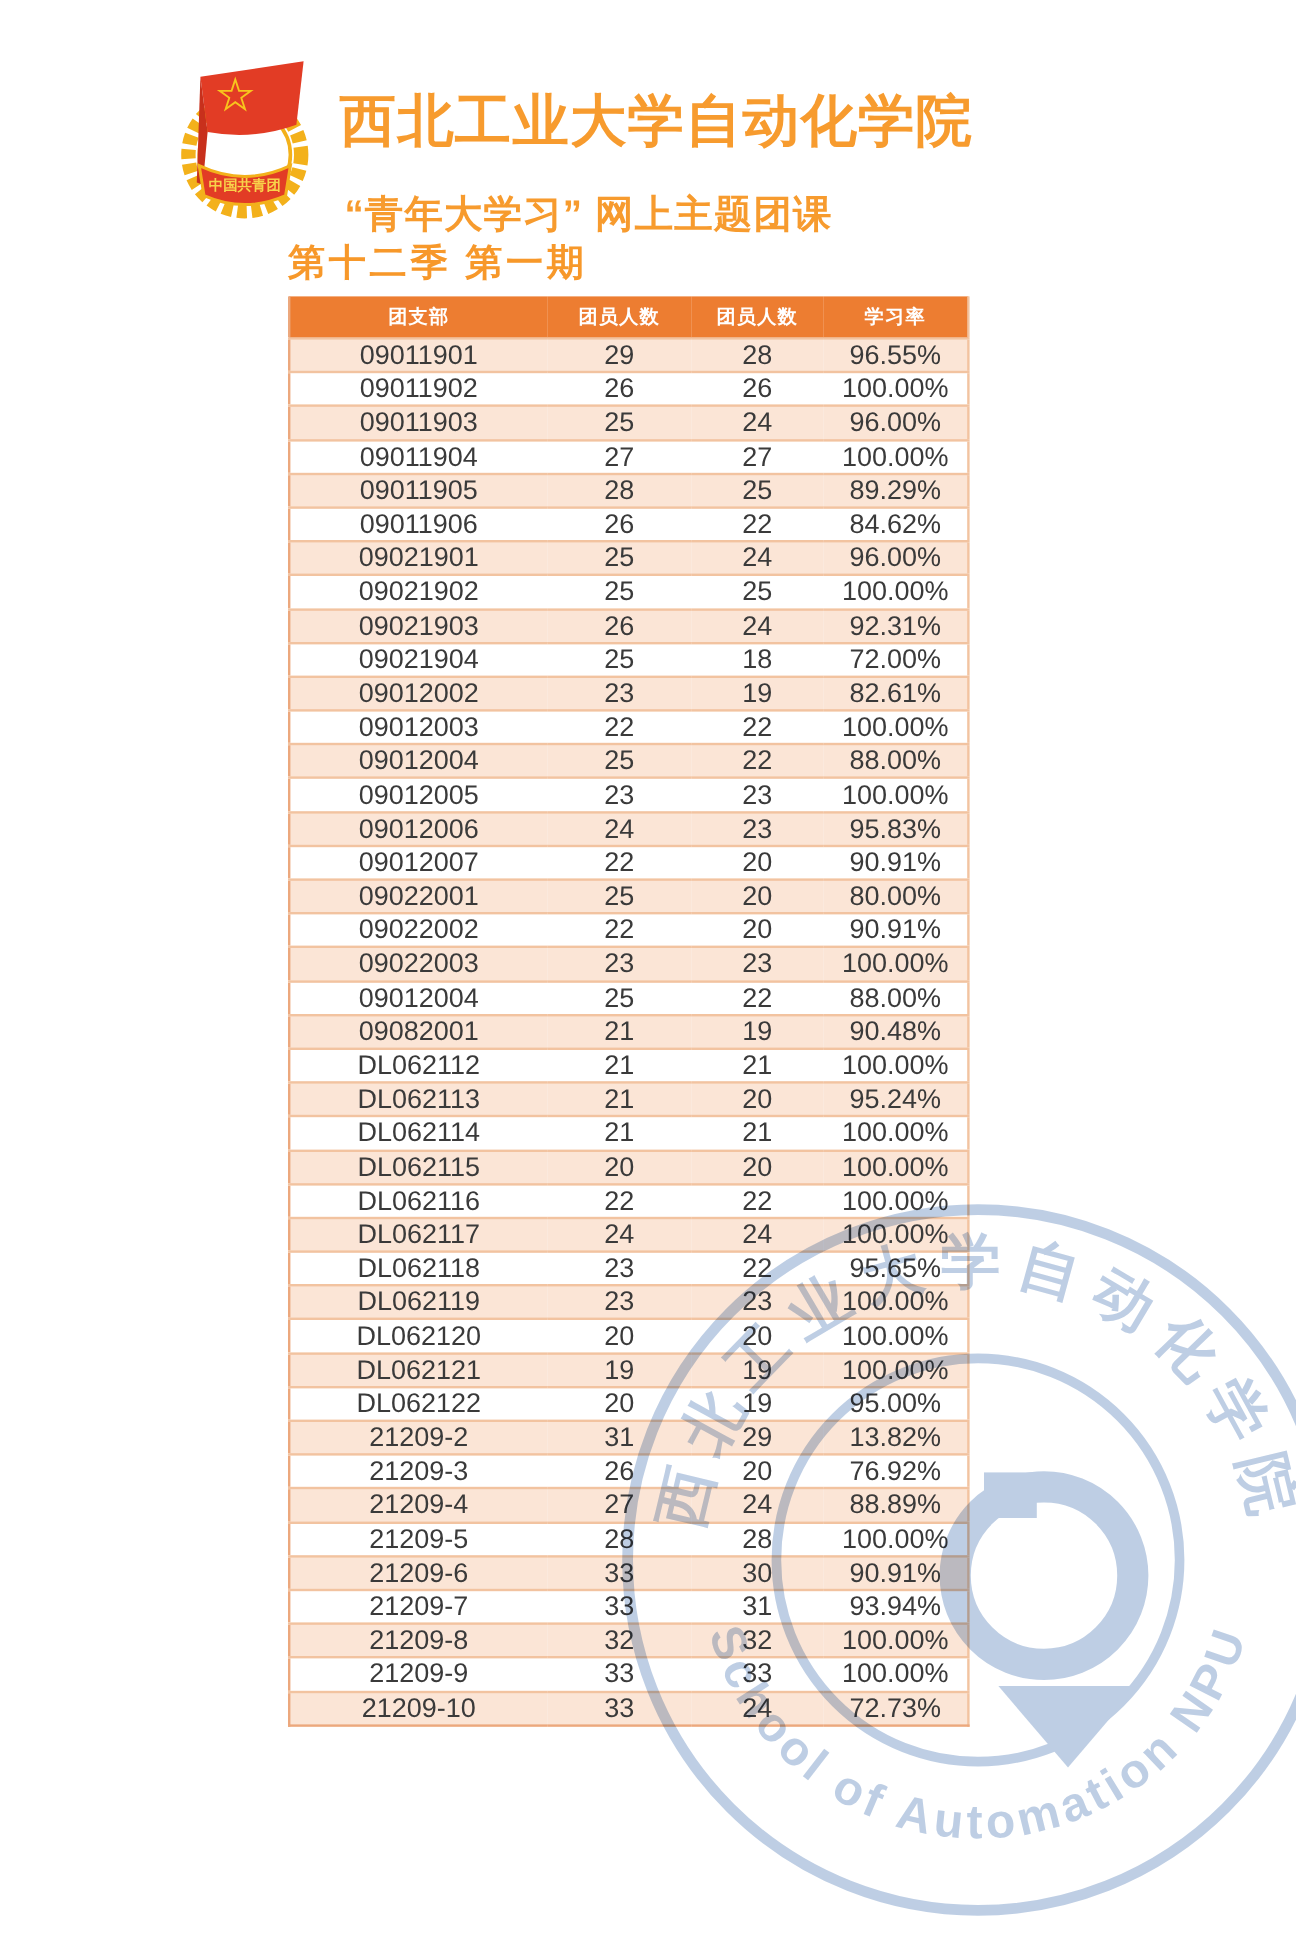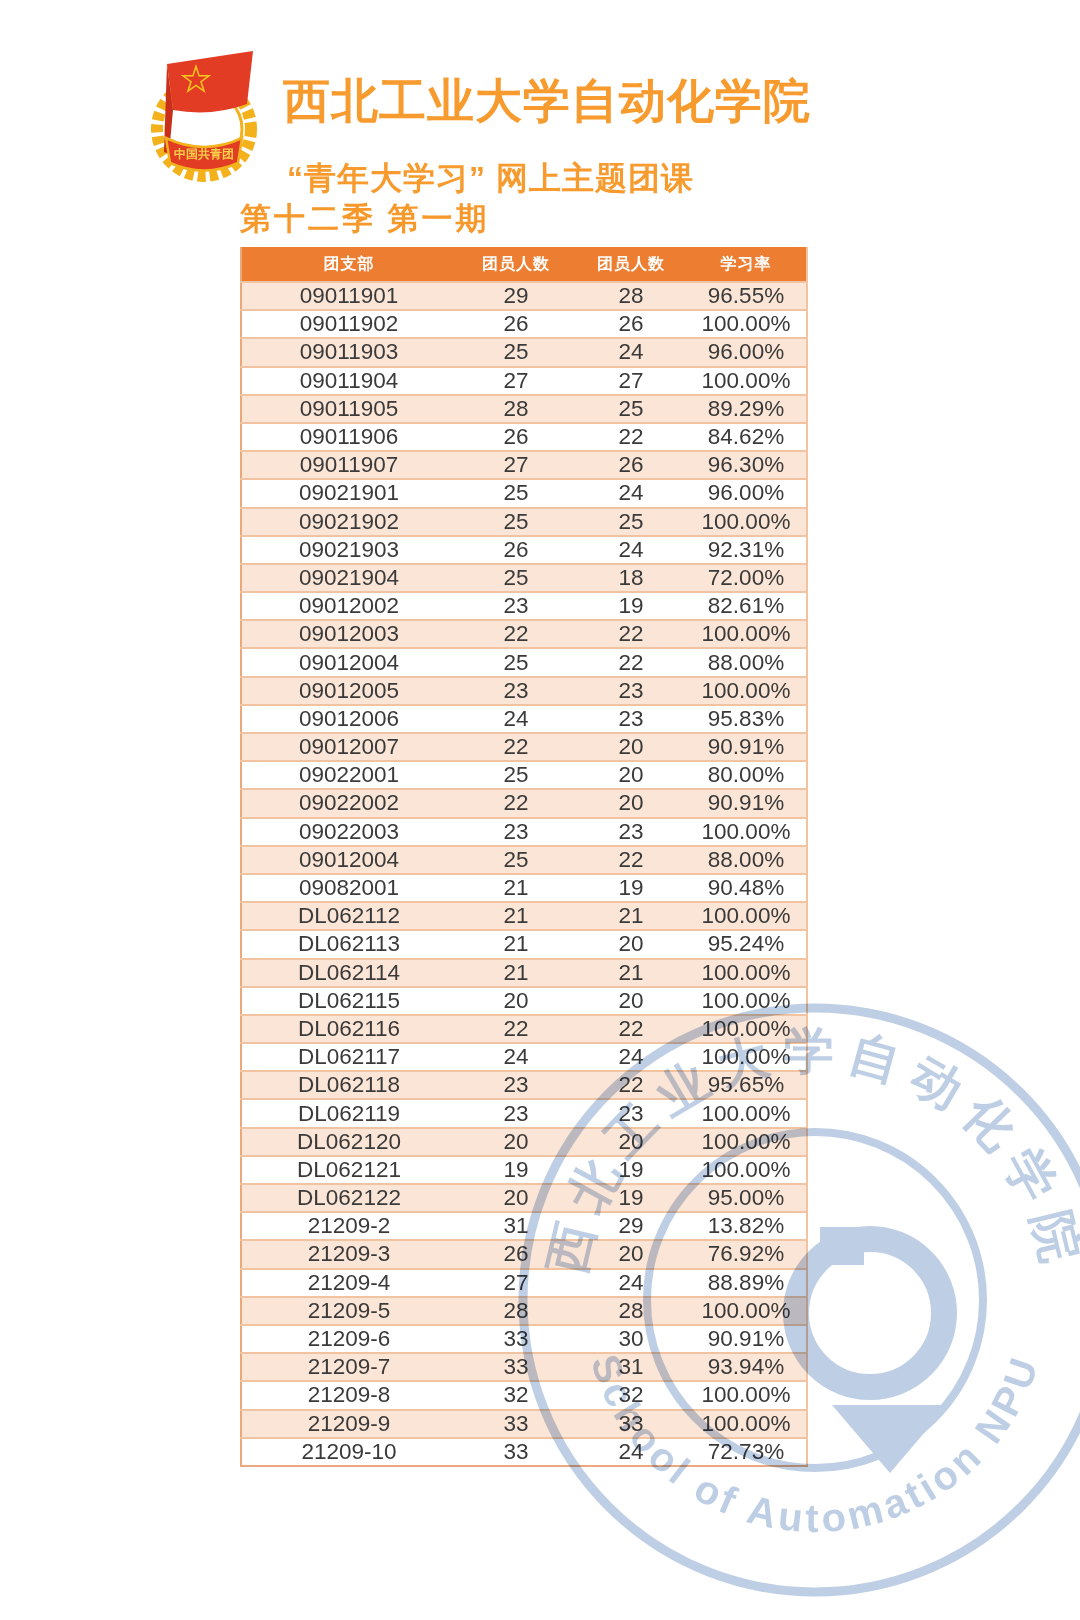--- a/index.html
+++ b/index.html
@@ -149,26 +149,20 @@
           <td>25</td>
           <td>89.29%</td>
         </tr>
         <tr>
           <td>09011906</td>
           <td>26</td>
           <td>22</td>
           <td>84.62%</td>
         </tr>
         <tr>
-          <td>09011907</td>
-          <td>27</td>
-          <td>26</td>
-          <td>96.30%</td>
-        </tr>
-        <tr>
           <td>09021901</td>
           <td>25</td>
           <td>24</td>
           <td>96.00%</td>
         </tr>
         <tr>
           <td>09021902</td>
           <td>25</td>
           <td>25</td>
           <td>100.00%</td>

